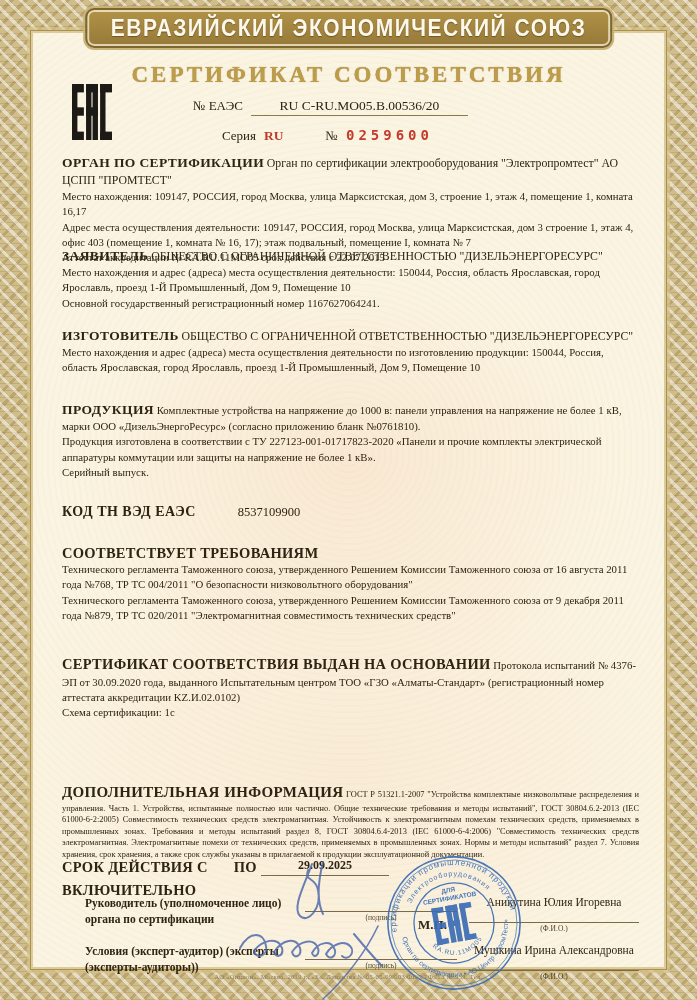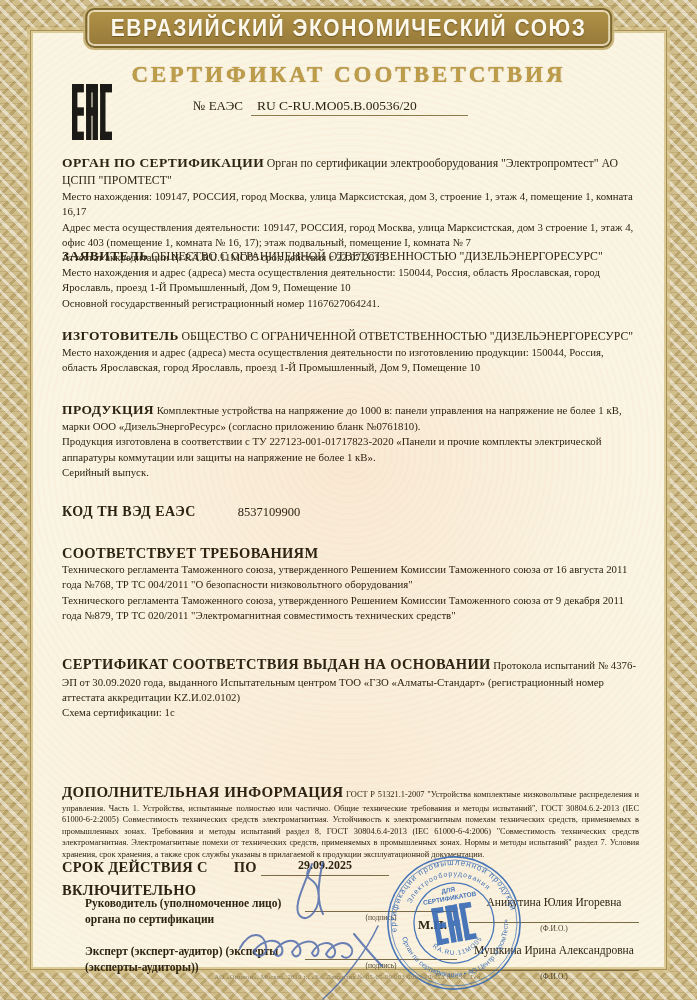--- a/index.html
+++ b/index.html
@@ -22,21 +22,21 @@
     box-shadow:0 0 0 2px #c9b57a, inset 0 0 0 2px rgba(255,250,230,.7);padding:7px 24px;}
   .banner-text{font-family:"Liberation Sans",sans-serif;font-weight:bold;font-size:21px;line-height:1;
     color:#fcf8ec;letter-spacing:1.5px;white-space:nowrap;text-shadow:0 1px 1px rgba(85,65,18,.65);
     display:inline-block;transform:scaleY(1.12);}
   .title{position:absolute;top:62px;left:0;width:100%;text-align:center;z-index:5;
     font-weight:bold;font-size:23px;letter-spacing:3px;color:#bd9c4a;
     text-shadow:0 0 1px #97782f, 0 1px 0 rgba(255,255,255,.5);}
   .eac-mark{position:absolute;left:72px;top:84px;z-index:5;}
   .numline{position:absolute;top:98px;left:193px;z-index:5;font-size:13px;}
   .numlabel{margin-right:8px;}
-  .numvalue{display:inline-block;min-width:205px;font-size:13.5px;
+  .numvalue{display:inline-block;min-width:205px;text-align:center;font-size:13.5px;
     border-bottom:1px solid #8d7a4a;padding:0 6px 1px 6px;}
   .serline{position:absolute;top:127px;left:222px;z-index:5;font-size:13px;}
   .ser-ru{color:#c0392b;font-weight:bold;margin-left:8px;font-size:13.5px;}
   .ser-no{margin-left:42px;}
   .ser-num{color:#c53a2c;font-family:"DejaVu Sans Mono",monospace;font-weight:bold;
     font-size:14px;letter-spacing:4px;margin-left:8px;}
   .sec{position:absolute;left:62px;width:577px;z-index:4;}
   .sec-h{font-weight:bold;font-size:13.5px;letter-spacing:.4px;}
   .sec-h-lg{font-weight:bold;font-size:14.5px;letter-spacing:.3px;}
   .t{font-size:10.8px;line-height:1.42;margin:0;}
@@ -91,20 +91,23 @@
       <rect x="52" y="51" width="22" height="9"></rect>
     </svg>
   </div>
 
   <div class="title">СЕРТИФИКАТ СООТВЕТСТВИЯ</div>
 
   <div class="numline">
     <span class="numlabel">№ ЕАЭС</span><span class="numvalue">RU C-RU.МО05.В.00536/20</span>
   </div>
 
+  <div class="serline">
+    <span>Серия</span><span class="ser-ru">RU</span><span class="ser-no">№</span><span class="ser-num">0259600</span>
+  </div>
 
   <div class="sec" style="top:153px">
     <p class="t"><span class="sec-h">ОРГАН ПО СЕРТИФИКАЦИИ</span> <span class="name-inline">Орган по сертификации электрооборудования "Электропромтест" АО ЦСПП "ПРОМТЕСТ"</span></p>
     <p class="t">Место нахождения: 109147, РОССИЯ, город Москва, улица Марксистская, дом 3, строение 1, этаж 4, помещение 1, комната 16,17</p>
     <p class="t">Адрес места осуществления деятельности: 109147, РОССИЯ, город Москва, улица Марксистская, дом 3 строение 1, этаж 4, офис 403 (помещение 1, комната № 16, 17); этаж подвальный, помещение I, комната № 7</p>
     <p class="t">Аттестат аккредитации № RA.RU.11МО05 срок действия с 22.07.2015</p>
   </div>
 
   <div class="sec" style="top:246px">
     <p class="t"><span class="sec-h">ЗАЯВИТЕЛЬ</span> <span class="name-inline">ОБЩЕСТВО С ОГРАНИЧЕННОЙ ОТВЕТСТВЕННОСТЬЮ "ДИЗЕЛЬЭНЕРГОРЕСУРС"</span></p>
@@ -157,21 +160,21 @@
       <div class="sig-mid">
         <div class="sig-line"></div>
         <div class="sig-cap">(подпись)</div>
       </div>
       <div class="sig-right">
         <div class="sig-name">Аникутина Юлия Игоревна</div>
         <div class="sig-cap">(Ф.И.О.)</div>
       </div>
     </div>
     <div class="sig-row">
-      <div class="sig-role">Эксперт (эксперт-аудитор) (эксперты (эксперты-аудиторы))</div>
+      <div class="sig-role">Условия (эксперт-аудитор) (эксперты (эксперты-аудиторы))</div>
       <div class="sig-mid">
         <div class="sig-line"></div>
         <div class="sig-cap">(подпись)</div>
       </div>
       <div class="sig-right">
         <div class="sig-name">Мушкина Ирина Александровна</div>
         <div class="sig-cap">(Ф.И.О.)</div>
       </div>
     </div>
   </div>

